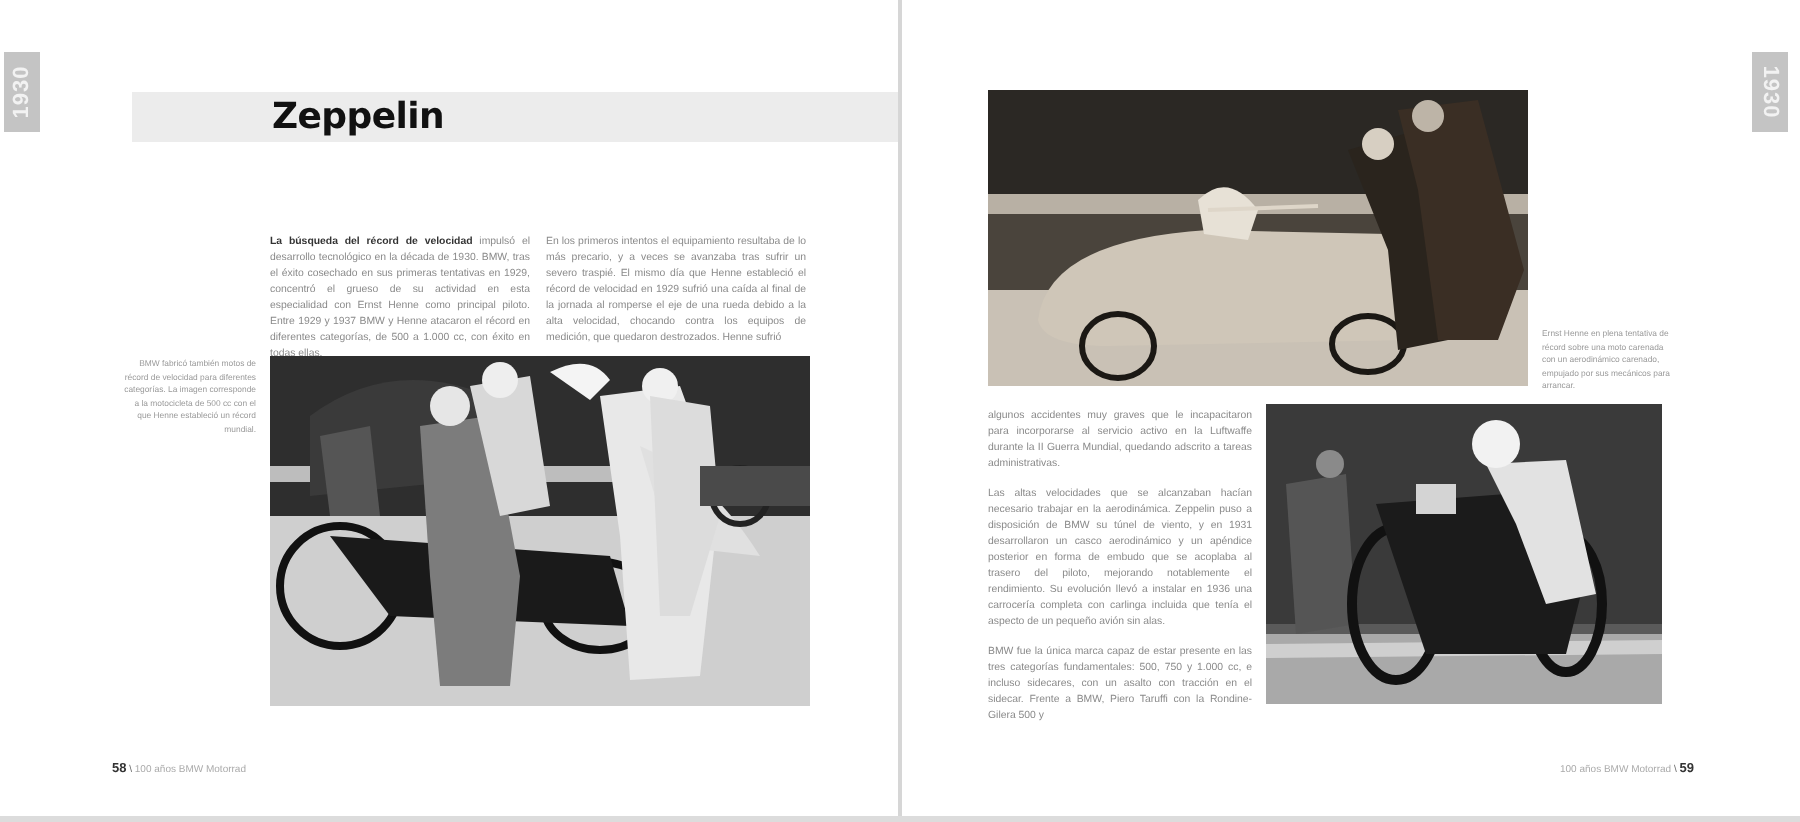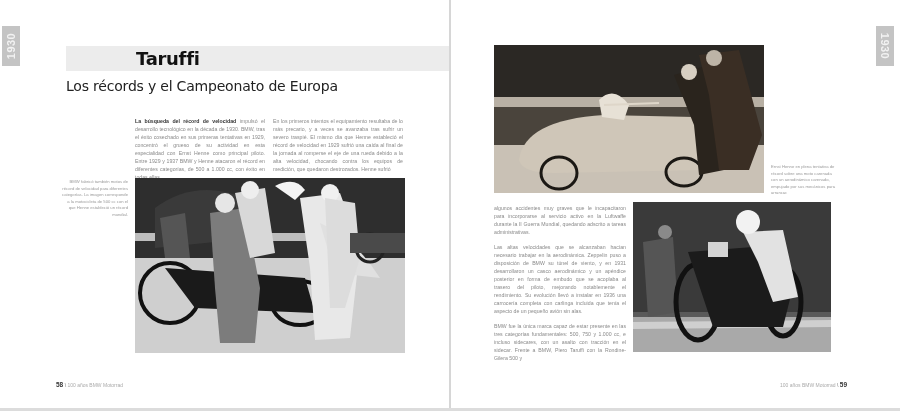--- a/index.html
+++ b/index.html
@@ -55,22 +55,21 @@
 </style>
 </head>
 <body>
 
 <div class="page page-left">
   <div class="year-tab left">
     <span>1930</span>
   </div>
 
   <div class="section-band"></div>
-  <div class="section-title">Taruffi</div>
-  <div class="subtitle">Los récords y el Campeonato de Europa</div>
+  <div class="section-title">Zeppelin</div>
 
   <div class="body-text" style="left:135px; top:117px; width:130px;"><b>La búsqueda del récord de velocidad</b><span> impulsó el desarrollo tecnológico en la década de 1930. BMW, tras el éxito cosechado en sus primeras tentativas en 1929, concentró el grueso de su actividad en esta especialidad con Ernst Henne como principal piloto. Entre 1929 y 1937 BMW y Henne atacaron el récord en diferentes categorías, de 500 a 1.000 cc, con éxito en todas ellas.</span></div>
 
   <div class="body-text" style="left:273px; top:117px; width:130px;"><span>En los primeros intentos el equipamiento resultaba de lo más precario, y a veces se avanzaba tras sufrir un severo traspié. El mismo día que Henne estableció el récord de velocidad en 1929 sufrió una caída al final de la jornada al romperse el eje de una rueda debido a la alta velocidad, chocando contra los equipos de medición, que quedaron destrozados. Henne sufrió</span></div>
 
   <div class="caption" style="left:60px; top:179px; width:68px;">BMW fabricó también motos de récord de velocidad para diferentes categorías. La imagen corresponde a la motocicleta de 500 cc con el que Henne estableció un récord mundial.</div>
 
   <div class="photo" style="left:135px; top:178px; width:270px; height:175px;">
     <svg viewBox="0 0 270 175" preserveAspectRatio="none">
       <rect width="270" height="175" fill="#6a6a6a"></rect>

